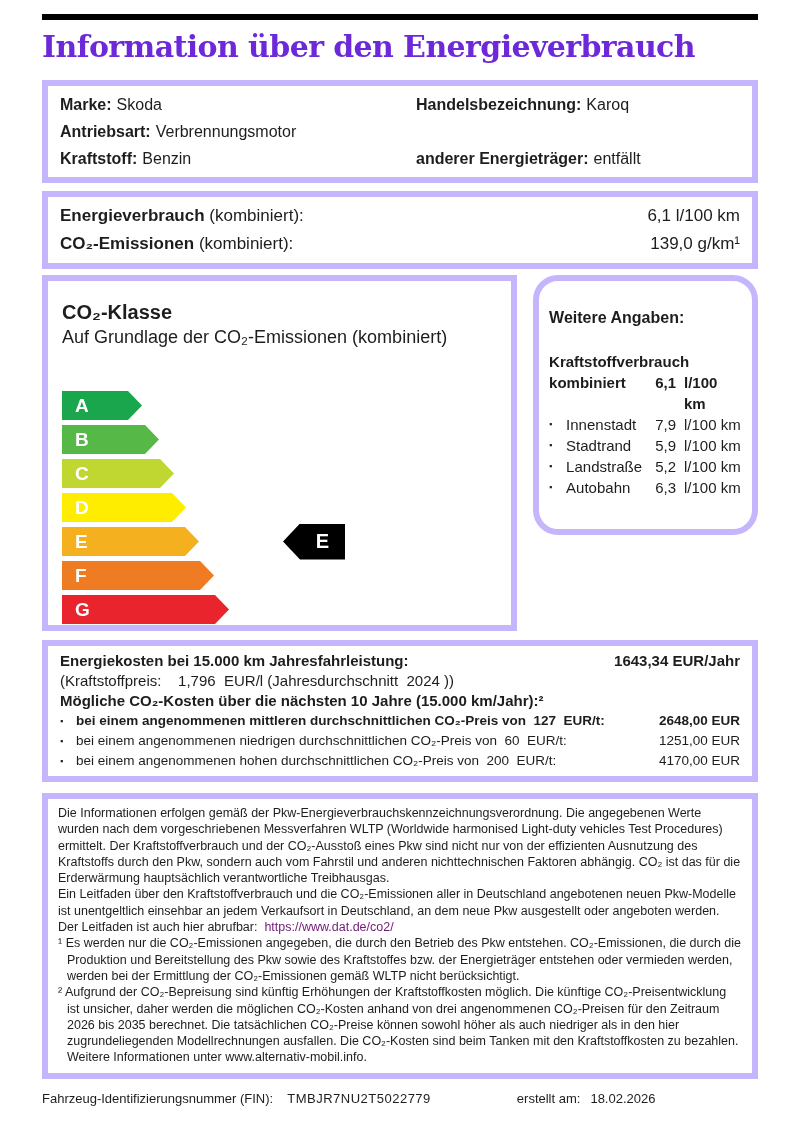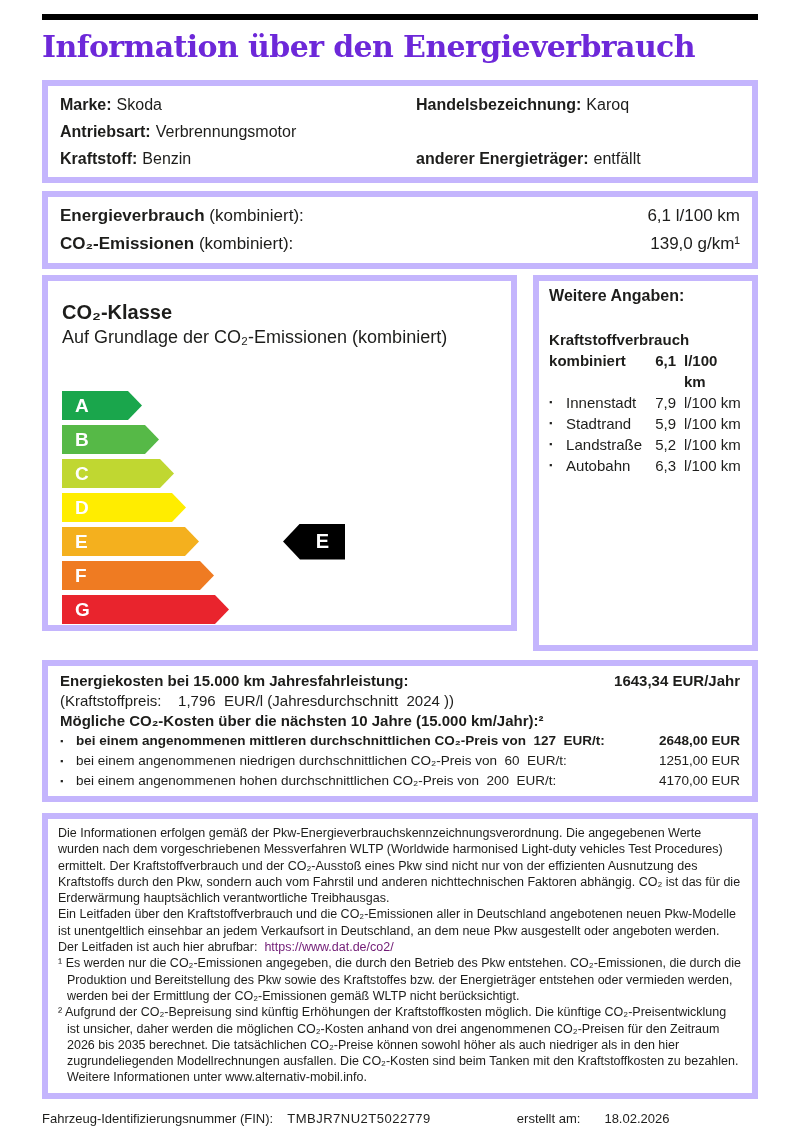--- a/index.html
+++ b/index.html
@@ -42,21 +42,21 @@
   }
   .scale-letter { color:#fff; font-weight:bold; font-size:19px; padding-left:13px; }
   .class-marker {
     position:absolute; left:221px; width:62px; height:36px;
     background:#000; color:#fff;
     clip-path:polygon(17px 0, 100% 0, 100% 100%, 17px 100%, 0 50%);
     display:flex; align-items:center; justify-content:center;
     padding-left:17px; font-weight:bold; font-size:20px;
   }
   
-  .details-box { flex:1; height:376px; padding:4px 10px; font-size:15px; }
+  .details-box { flex:1; height:260px; padding:26px 10px; font-size:15px;border-radius:25px; }
   .details-heading { font-weight:bold; font-size:16px; line-height:21px; margin-bottom:23px; }
   .fuel-heading { font-weight:bold; line-height:21px; }
   .d-row { display:flex; line-height:21px; }
   .d-row.bold { font-weight:bold; }
   .d-bullet { width:17px; font-size:9px; line-height:21px; }
   .d-label { flex:1; }
   .d-val { width:34px; text-align:right; }
   .d-unit { width:66px; padding-left:8px; }
   
   .costs-box { margin-top:9px; padding:5px 12px; font-size:15px; }
@@ -68,21 +68,21 @@
   .prewrap { white-space:pre-wrap; }
   
   .legal-box { margin-top:11px; padding:6px 10px 7px 10px; font-size:12.5px; line-height:16.3px; }
   .legal-box p { margin:0; }
   .hang { padding-left:9px; text-indent:-9px; }
   .legal-link { text-decoration:none; margin-left:7px; }
   
   .footer { margin-top:12px; display:flex; align-items:baseline; font-size:13px; }
   .fin-value { margin-left:14px; letter-spacing:0.5px; }
   .created-label { margin-left:86px; }
-  .created-value { margin-left:24px;text-align:right; }
+  .created-value { margin-left:10px;text-align:right; }
 </style>
 </head>
 <body>
 
 <div class="page">
 
   <div class="toprule"></div>
 
   <div class="title">
     <div>Information über den Energieverbrauch</div>

